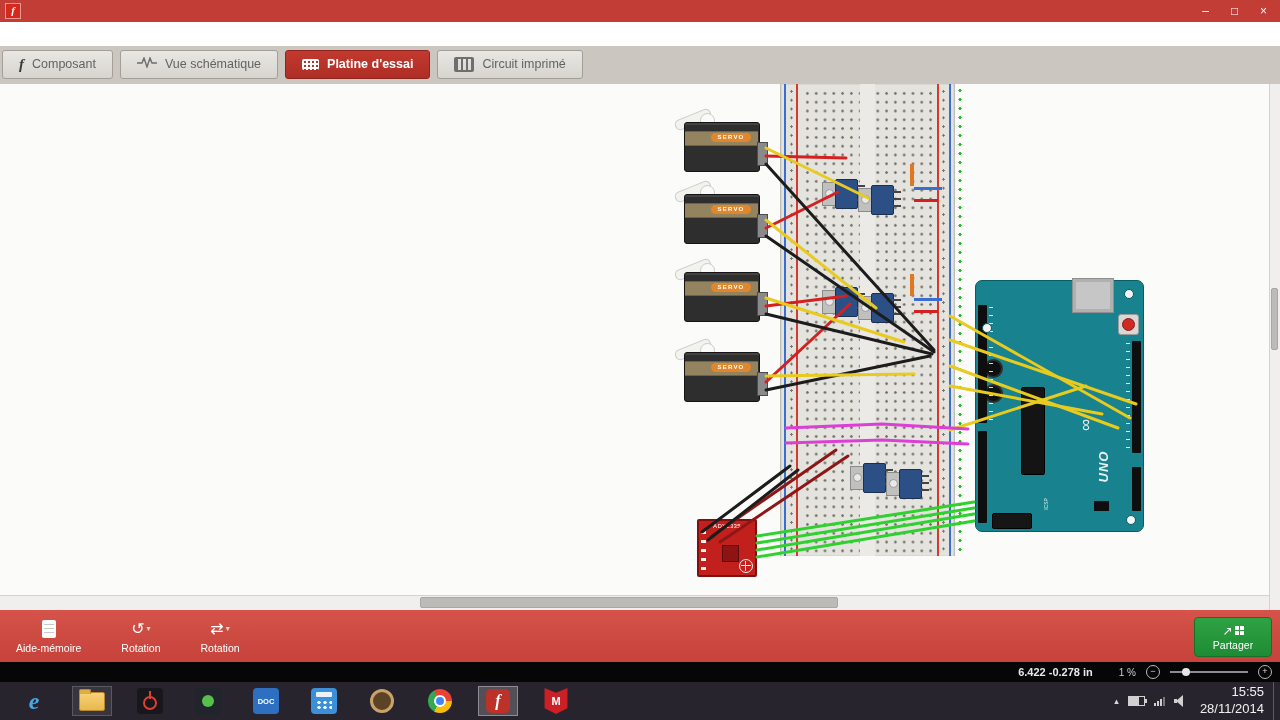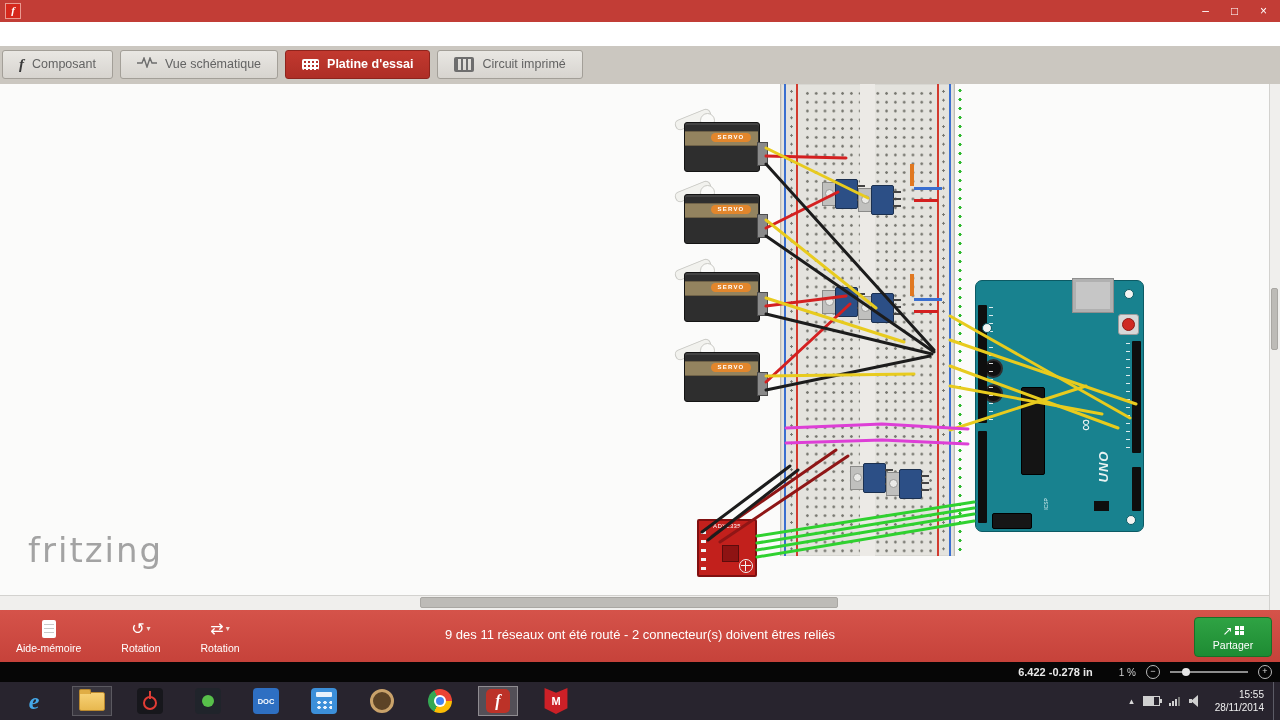--- a/index.html
+++ b/index.html
@@ -141,21 +141,21 @@
   .tray{margin-left:auto;display:flex;align-items:center;gap:9px;height:100%;}
   .tray-glyph{color:#d8d8d8;font-size:9px;}
   .ic-batt{width:15px;height:8px;border:1px solid #d0d0d0;position:relative;background:linear-gradient(to right,#d0d0d0 70%,transparent 70%);}
   .ic-batt::after{content:"";position:absolute;right:-3px;top:2px;width:2px;height:4px;background:#d0d0d0;}
   .ic-net{display:flex;align-items:flex-end;gap:1px;}
   .ic-net i{display:block;width:2px;background:#d0d0d0;}
   .ic-net i:nth-child(1){height:3px;}.ic-net i:nth-child(2){height:5px;}.ic-net i:nth-child(3){height:7px;}.ic-net i:nth-child(4){height:9px;background:#777;}
   .ic-vol{position:relative;width:13px;height:10px;}
   .ic-vol::before{content:"";position:absolute;left:0;top:3px;width:3px;height:4px;background:#d0d0d0;}
   .ic-vol::after{content:"";position:absolute;left:2px;top:-1px;border:6px solid transparent;border-right:7px solid #d0d0d0;border-left-width:0;}
-  .clock{font-size:10px;color:#f0f0f0;text-align:right;line-height:1.3;margin-left:4px;}
+  .clock{font-size:13px;color:#f0f0f0;text-align:right;line-height:1.3;margin-left:4px;}
   .sliver{width:6px;height:100%;border-left:1px solid #5c5c66;}
 </style>
 </head>
 <body>
 
 <div class="screen">
 
   <div class="titlebar">
     <div class="app-icon">f</div>
     <div class="win-controls">
@@ -181,21 +181,20 @@
       <span class="bb-ic"></span>
       <span>Platine d'essai</span>
     </div>
     <div class="tab">
       <span class="pcb-ic"></span>
       <span>Circuit imprimé</span>
     </div>
   </div>
 
   <div class="canvas">
-    <div class="watermark">fritzing</div>
 
     <div class="breadboard">
       <div class="bb-dots"></div>
       <div class="bb-channel"></div>
       <div class="bb-rail rail-blue-l"></div>
       <div class="bb-rail rail-red-l"></div>
       <div class="rail-dots" style="left:6px;"></div>
       <div class="bb-rail rail-red-r"></div>
       <div class="bb-rail rail-blue-r"></div>
       <div class="rail-dots" style="right:6px;"></div>
@@ -340,21 +339,20 @@
 
     <div class="hscroll">
         <div class="hthumb"></div>
       </div>
     <div class="vscroll">
         <div class="vthumb"></div>
       </div>
   </div>
 
   <div class="statusbar">
-    <div class="sb-msg">9 des 11 réseaux ont été routé - 2 connecteur(s) doivent êtres reliés</div>
     <div class="sb-row">
       <div class="sb-btn">
         <div class="sb-ic">
             <span class="ic-doc">
               <div></div>
             </span>
           </div>
         <div class="sb-label">Aide-mémoire</div>
       </div>
       <div class="sb-btn">

